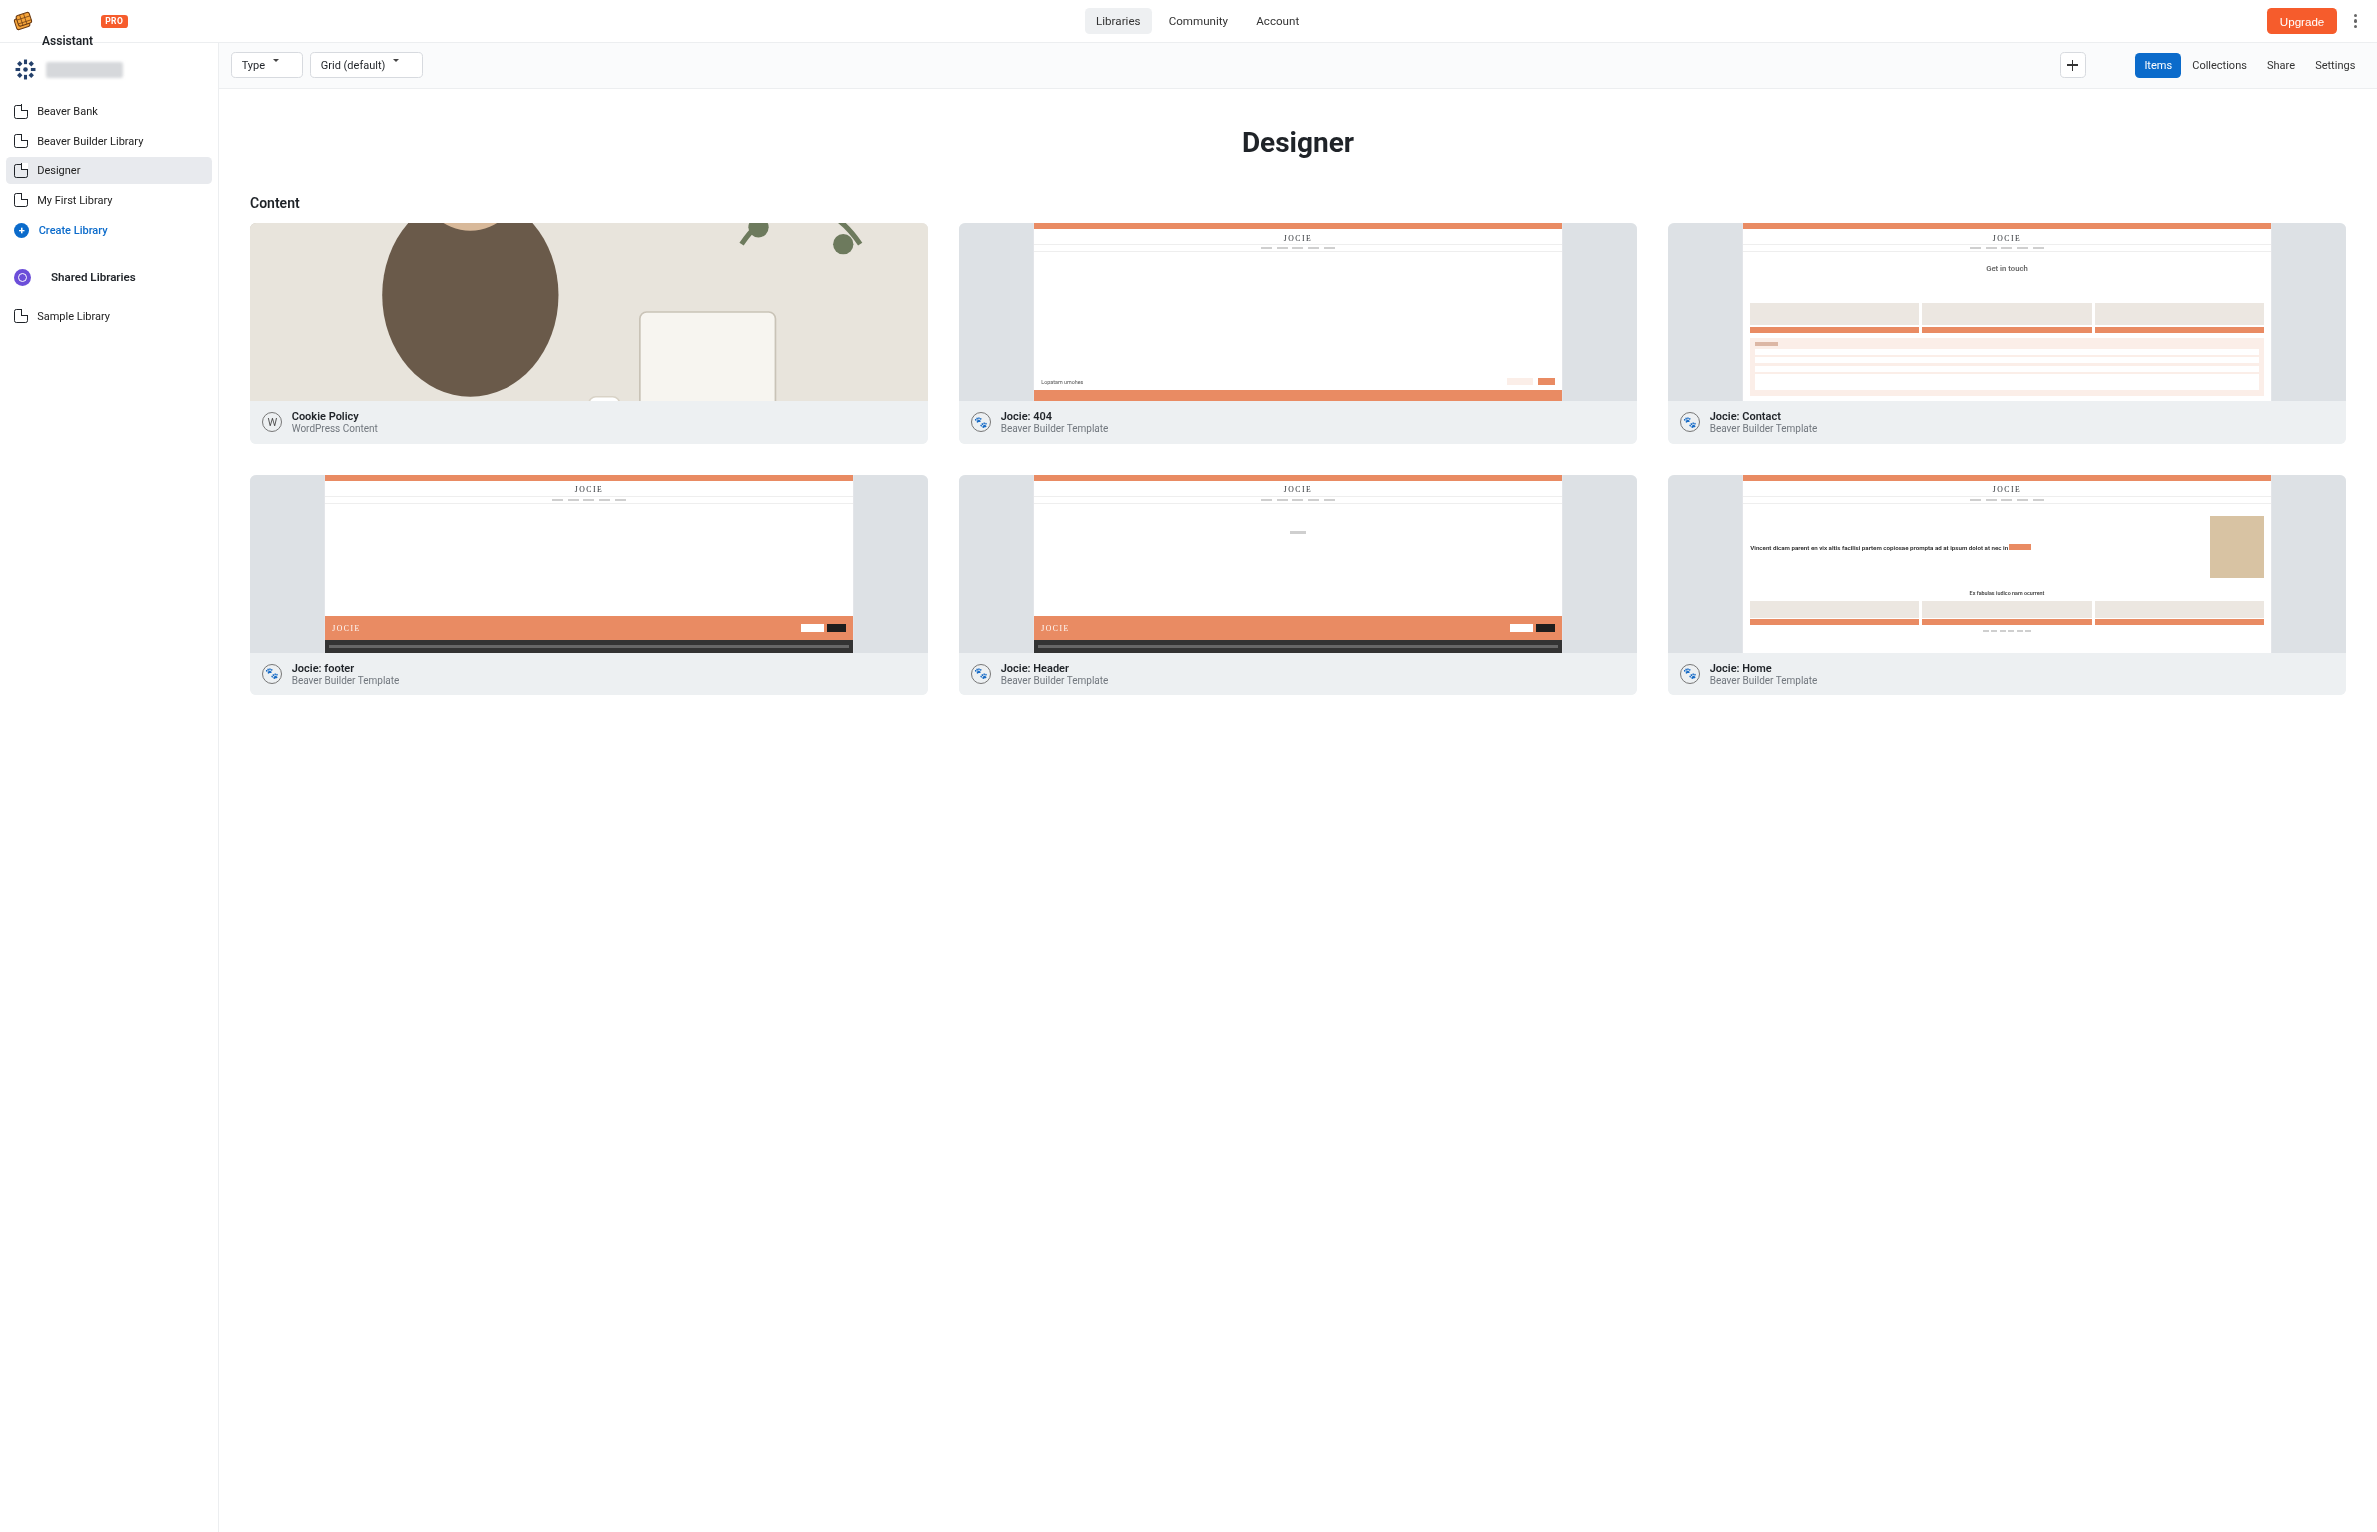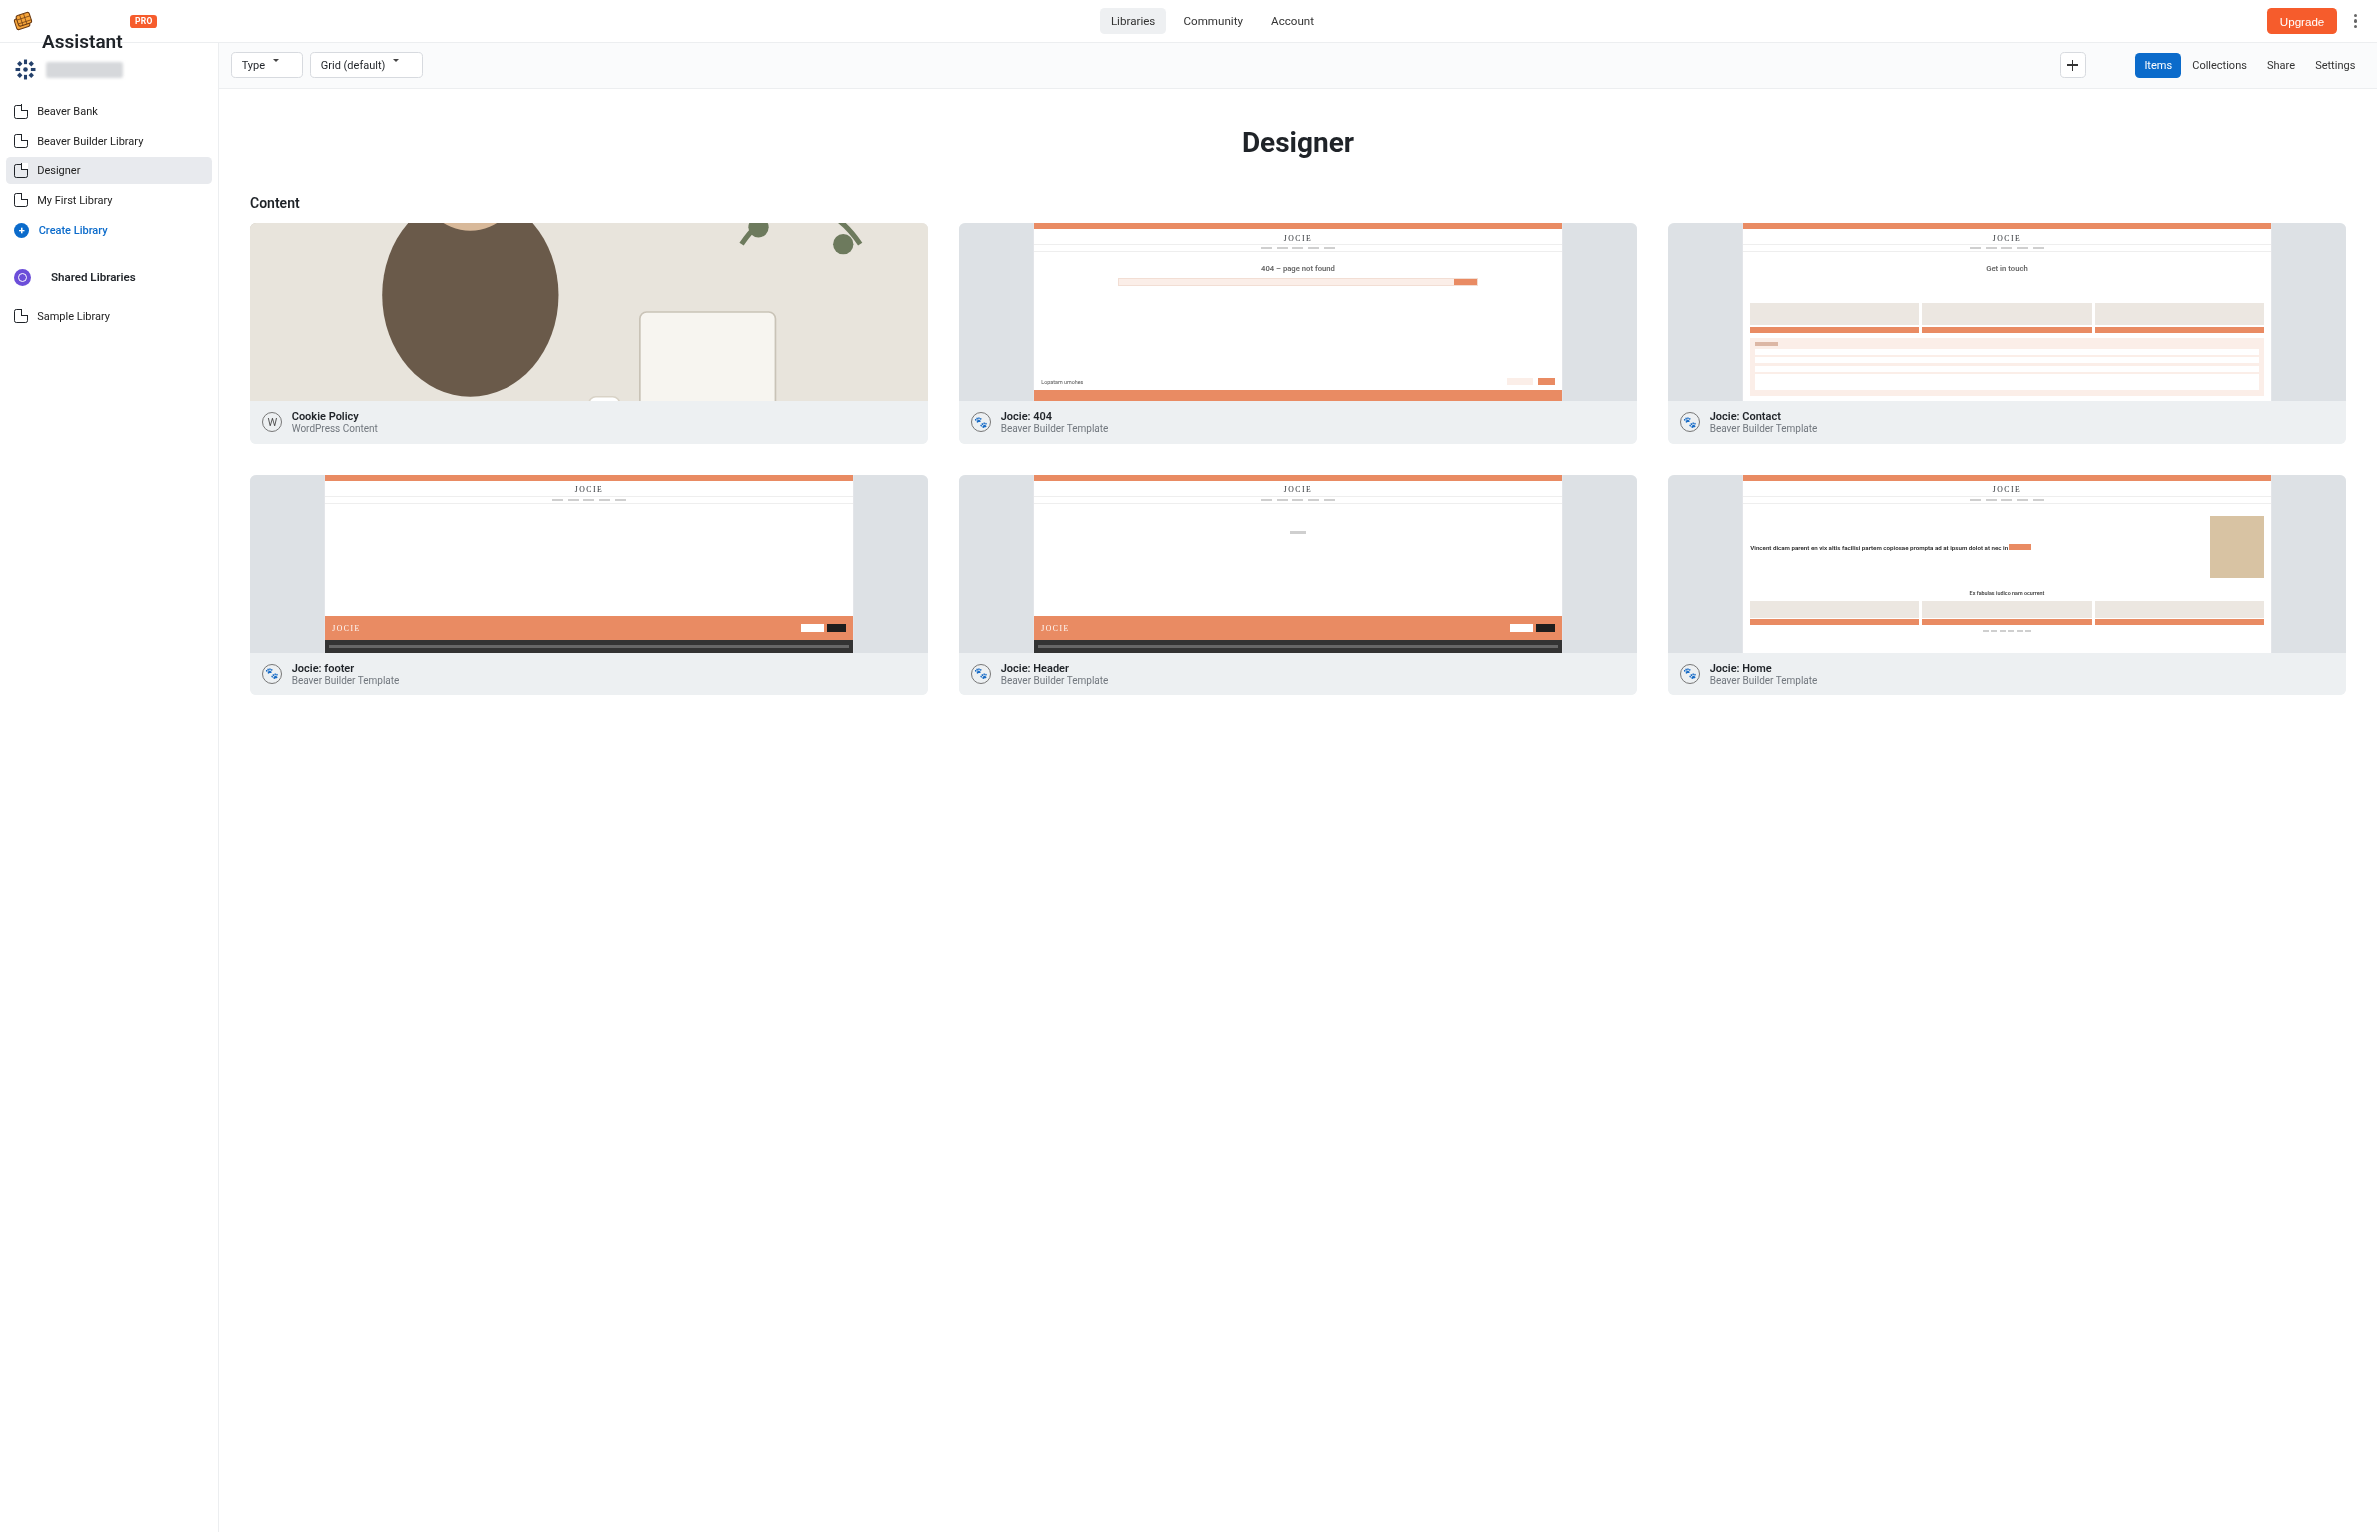--- a/index.html
+++ b/index.html
@@ -10,21 +10,21 @@
     font-size: 11px;
   }
   .app { width: 100%; height: 100vh; display: flex; flex-direction: column; }
   
   .topbar {
     height: 43px; display: flex; align-items: center; padding: 0 12.4px;
     border-bottom: 0.8px solid #eceef0;
   }
   .brand { display:flex; align-items:center; gap:7.7px; }
   .logo-icon { width:22px; height:22px; display:inline-block; }
-  .brand-name { font-size: 19px; font-weight:600;margin-top:40px; }
+  .brand-name { font-size: 12px; font-weight:600;margin-top:40px; }
   .pro-badge {
     display:inline-flex; align-items:center; justify-content:center;
     background:#f65c2c; color:#fff; font-size:8.5px; font-weight:700;
     padding:1.5px 4.6px; border-radius:3.1px; letter-spacing:0.4px;text-align:center;
   }
   .topnav { flex:1; display:flex; justify-content:center; gap:6.2px; }
   .nav-link {
     padding:6.2px 11px; border-radius:4.6px; cursor:pointer;
     font-size:11.6px; color:#333;
   }
@@ -300,26 +300,20 @@
               <div class="mock-page">
                 <div class="mock-stripe"></div>
                 <div class="mock-logo">JOCIE</div>
                 <div class="mock-nav">
                     <span></span>
                     <span></span>
                     <span></span>
                     <span></span>
                     <span></span>
                   </div>
-                <div class="mock-body">
-                  <div class="big">404 – page not found</div>
-                  <div class="mock-input" style="position:relative;">
-                      <div style="position:absolute;right:0;top:0;bottom:0;width:23px;background:#e98b63;"></div>
-                    </div>
-                </div>
                 <div style="margin-top:auto;display:flex;align-items:center;padding:4.6px 7.7px;gap:4.6px;">
                   <span style="font-size:5.4px;color:#555;">Lopatam umohes</span>
                   <div style="flex:1"></div>
                   <div style="width:26px;height:7.7px;background:#fbeee8;"></div>
                   <div style="width:17px;height:7.7px;background:#e98b63;"></div>
                 </div>
                 <div class="mock-stripe" style="height:11px;"></div>
               </div>
             </div>
             <div class="card-meta">

